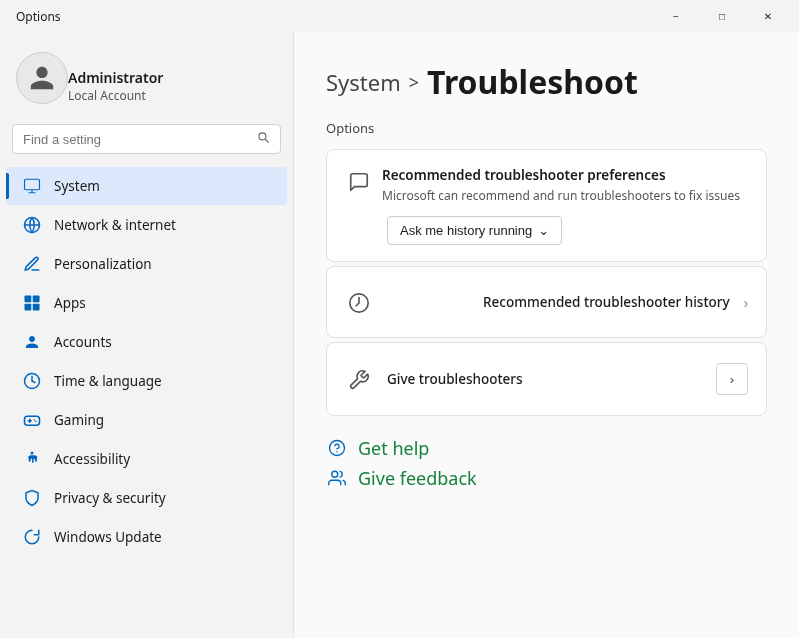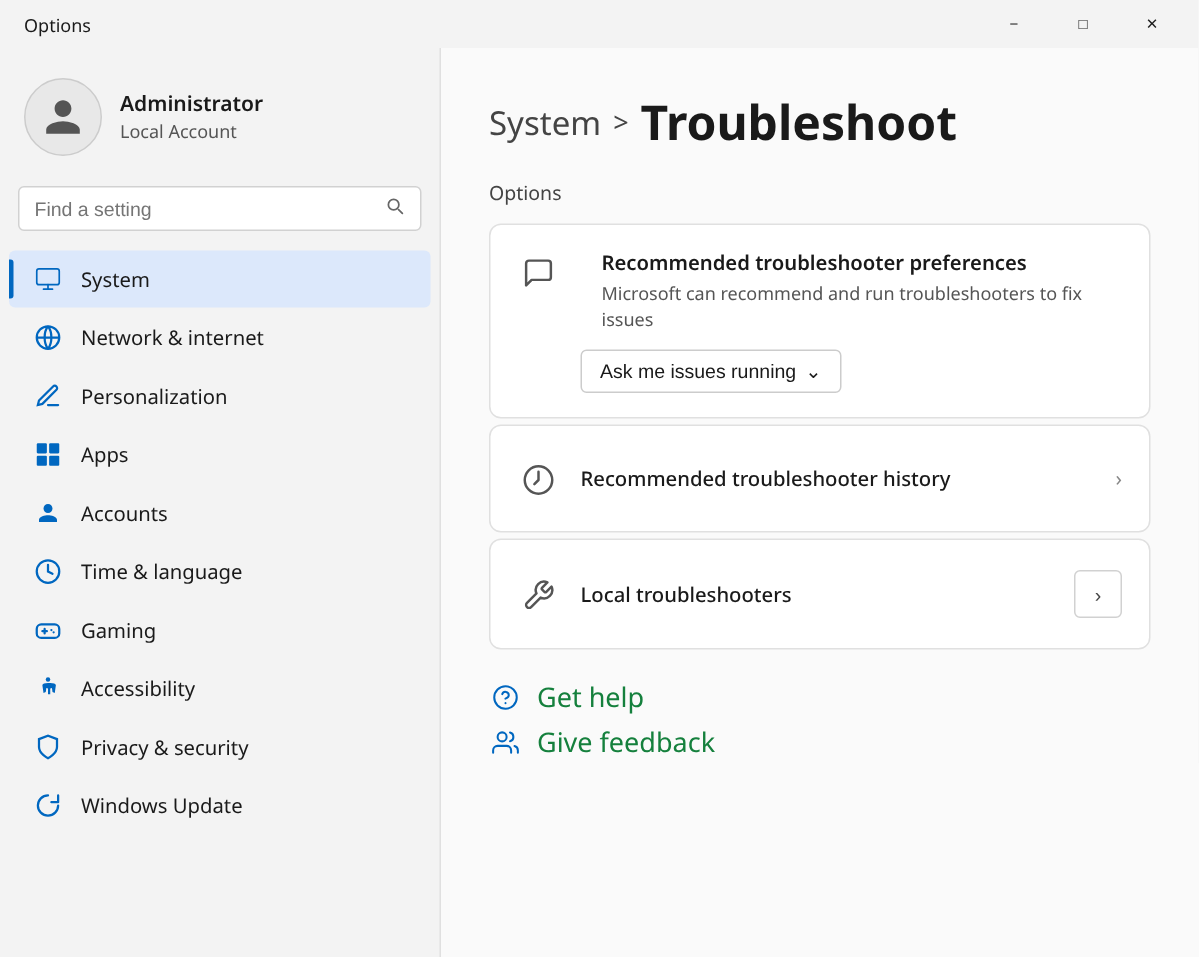--- a/index.html
+++ b/index.html
@@ -59,22 +59,21 @@
       background: #f3f3f3;
       display: flex;
       flex-direction: column;
       padding-top: 8px;
       border-right: 1px solid #e0e0e0;
       overflow: hidden;
     }
 
     .user-profile {
       display: flex;
-      align-items: center;
-      gap: 12px;
+      align-items: flex-end;
       padding: 12px 16px 16px 16px;
     }
     .avatar-circle {
       width: 52px;
       height: 52px;
       border-radius: 50%;
       background: #e8e8e8;
       border: 1px solid #ccc;
       display: flex;
       align-items: center;
@@ -190,21 +189,21 @@
 
     .card {
       background: #ffffff;
       border: 1px solid #e0e0e0;
       border-radius: 8px;
       padding: 16px 18px;
     }
     .card-top {
       display: flex;
       align-items: flex-start;
-      gap: 28px;
+      gap: 9px;
     }
     .card-icon {
       width: 28px;
       height: 28px;
       display: flex;
       align-items: center;
       justify-content: center;
       flex-shrink: 0;
       color: #555;
       font-size: 20px;
@@ -439,47 +438,47 @@
             <svg width="22" height="22" viewBox="0 0 24 24" stroke="#555" stroke-width="1.8" fill="none" stroke-linecap="round" stroke-linejoin="round">
               <path d="M21 15a2 2 0 0 1-2 2H7l-4 4V5a2 2 0 0 1 2-2h14a2 2 0 0 1 2 2z"></path>
             </svg>
           </div>
           <div class="card-text">
             <div class="card-title">Recommended troubleshooter preferences</div>
             <div class="card-desc">Microsoft can recommend and run troubleshooters to fix issues</div>
           </div>
         </div>
         <button class="dropdown-btn">
-          <span>Ask me issues running</span>
+          <span>Ask me history running</span>
           <span>⌄</span>
         </button>
       </div>
 
-      <div class="card" style="cursor:pointer;">
+      <div class="card" style="cursor:pointer;text-align:right;">
         <div class="card-row">
           <div class="card-icon">
             <svg width="22" height="22" viewBox="0 0 24 24" stroke="#555" stroke-width="1.8" fill="none" stroke-linecap="round" stroke-linejoin="round">
               <circle cx="12" cy="12" r="10"></circle>
               <polyline points="12 6 12 12 9 15"></polyline>
               <path d="M3 3l3 3M3 3v4M3 3h4" style="display:none"></path>
             </svg>
           </div>
           <div class="card-row-label">Recommended troubleshooter history</div>
           <span class="plain-chevron">›</span>
         </div>
       </div>
 
       <div class="card">
         <div class="card-row">
           <div class="card-icon">
             <svg width="22" height="22" viewBox="0 0 24 24" stroke="#555" stroke-width="1.8" fill="none" stroke-linecap="round" stroke-linejoin="round">
               <path d="M14.7 6.3a1 1 0 0 0 0 1.4l1.6 1.6a1 1 0 0 0 1.4 0l3.77-3.77a6 6 0 0 1-7.94 7.94l-6.91 6.91a2.12 2.12 0 0 1-3-3l6.91-6.91a6 6 0 0 1 7.94-7.94l-3.76 3.76z"></path>
             </svg>
           </div>
-          <div class="card-row-label">Local troubleshooters</div>
+          <div class="card-row-label">Give troubleshooters</div>
           <button class="chevron-btn">›</button>
         </div>
       </div>
 
     </div>
 
     <div class="links-section">
       <a class="help-link">
         <span class="help-link-icon">
           <svg width="18" height="18" viewBox="0 0 24 24" stroke="#0067c0" stroke-width="1.8" fill="none" stroke-linecap="round" stroke-linejoin="round">

